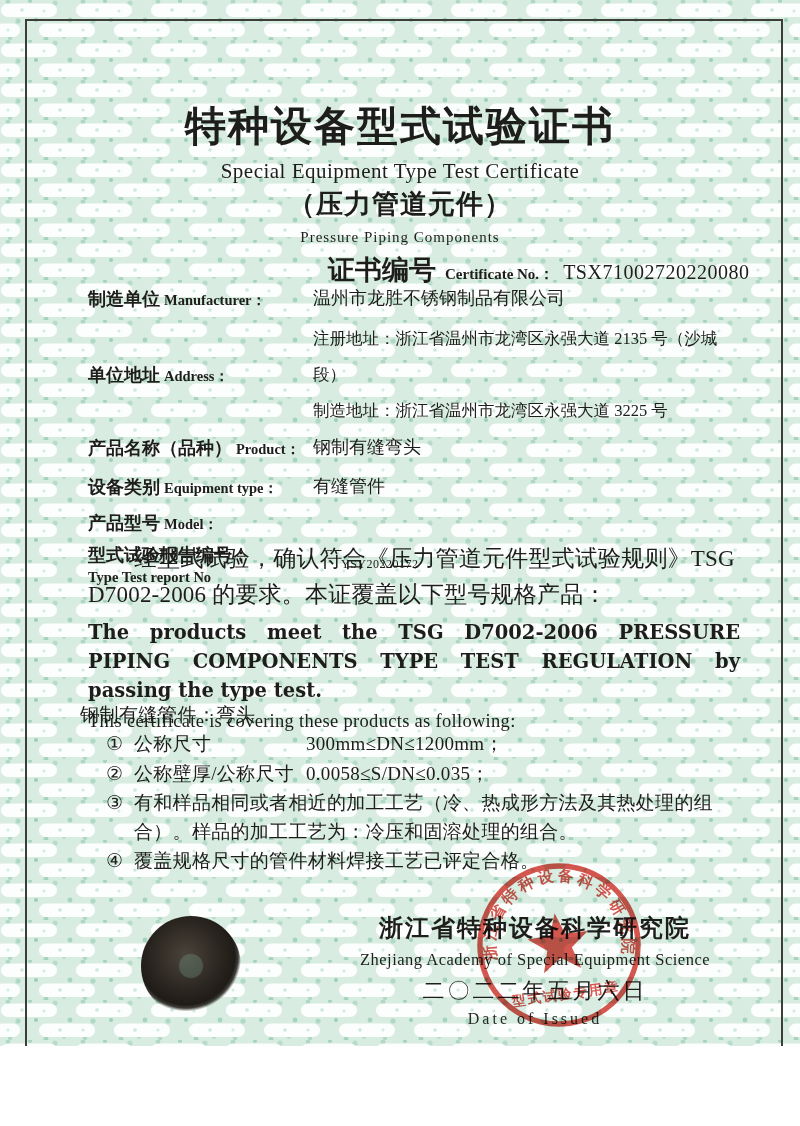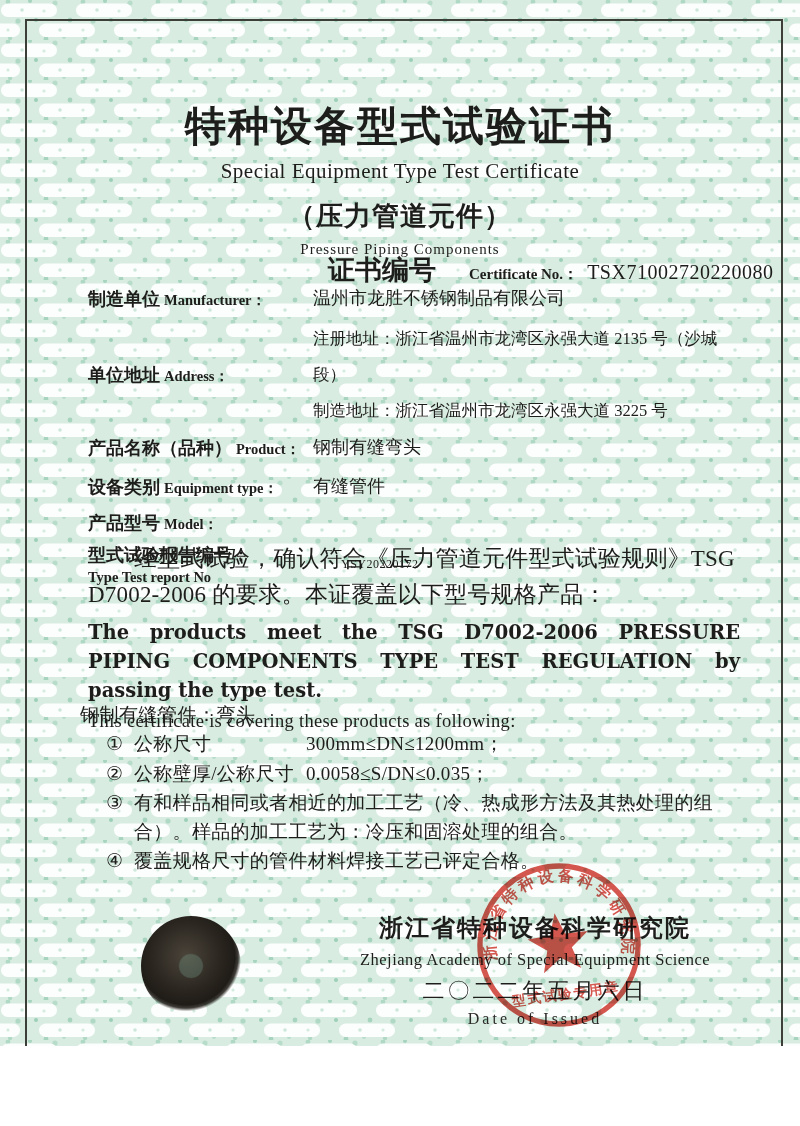--- a/index.html
+++ b/index.html
@@ -6,27 +6,27 @@
   body{font-family:"Liberation Serif","DejaVu Serif",serif;color:#1d1d1b;}
   .page{position:relative;width:800px;height:1046px;overflow:hidden;background:#fca5a5;}
   .bg-pattern{position:absolute;left:0;top:0;z-index:0;}
   .frame{position:absolute;left:25px;top:19px;width:754px;height:1081px;border:2px solid #3c3f38;z-index:1;}
   .layer{position:absolute;z-index:2;}
 
   
   .header{left:0;top:103px;width:800px;text-align:center;}
   .title-zh{font-size:41px;font-weight:bold;letter-spacing:2px;line-height:1.15;}
   .title-en{font-size:21px;letter-spacing:0.5px;margin-top:9px;}
-  .subtitle-zh{font-size:27px;font-weight:bold;letter-spacing:1px;margin-top:14px;}
+  .subtitle-zh{font-size:27px;font-weight:bold;letter-spacing:1px;margin-top:2px;}
   .subtitle-en{font-size:15px;letter-spacing:1px;margin-top:7px;}
 
   
   .certno{left:328px;top:252px;display:flex;align-items:baseline;gap:9px;white-space:nowrap;}
   .certno .zh{font-size:27px;font-weight:bold;}
-  .certno .en{font-size:15px;font-weight:bold;margin-left:24px;}
+  .certno .en{font-size:15px;font-weight:bold;}
   .certno .val{font-size:20px;letter-spacing:0.5px;}
 
   
   .fields{left:88px;top:286px;width:655px;}
   .frow{display:flex;align-items:center;}
   .flabel{width:225px;flex:none;}
   .flabel .zh{font-size:18px;font-weight:bold;}
   .flabel .en{font-size:14.5px;font-weight:bold;}
   .fvalue{font-size:18px;line-height:25px;}
   .fvalue.small{font-size:16.5px;line-height:36px;}

